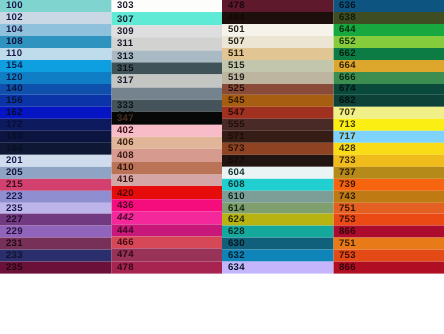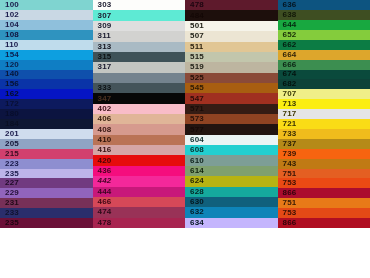--- a/index.html
+++ b/index.html
@@ -208,20 +208,23 @@
       </div>
       <div class="swatch-row" style="background: rgb(138, 74, 56);">
         <span class="swatch-label" style="color: rgb(38, 16, 8);">525</span>
       </div>
       <div class="swatch-row" style="background: rgb(168, 94, 16);">
         <span class="swatch-label" style="color: rgb(46, 26, 4);">545</span>
       </div>
       <div class="swatch-row" style="background: rgb(160, 48, 32);">
         <span class="swatch-label" style="color: rgb(44, 12, 8);">547</span>
       </div>
+      <div class="swatch-row" style="background: rgb(74, 42, 38);">
+        <span class="swatch-label" style="color: rgb(32, 14, 12);">555</span>
+      </div>
       <div class="swatch-row" style="background: rgb(53, 28, 20);">
         <span class="swatch-label" style="color: rgb(26, 12, 8);">571</span>
       </div>
       <div class="swatch-row" style="background: rgb(143, 67, 34);">
         <span class="swatch-label" style="color: rgb(42, 18, 8);">573</span>
       </div>
       <div class="swatch-row" style="background: rgb(34, 20, 16);">
         <span class="swatch-label" style="color: rgb(22, 10, 8);">577</span>
       </div>
       <div class="swatch-row" style="background: rgb(234, 244, 244);">
@@ -279,25 +282,25 @@
       </div>
       <div class="swatch-row" style="background: rgb(13, 66, 56);">
         <span class="swatch-label" style="color: rgb(3, 18, 14);">682</span>
       </div>
       <div class="swatch-row" style="background: rgb(240, 239, 136);">
         <span class="swatch-label" style="color: rgb(58, 58, 8);">707</span>
       </div>
       <div class="swatch-row" style="background: rgb(251, 238, 18);">
         <span class="swatch-label" style="color: rgb(60, 58, 4);">713</span>
       </div>
-      <div class="swatch-row" style="background: #e5e5e5;">
+      <div class="swatch-row" style="background: #7dd3fc;">
         <span class="swatch-label" style="color: rgb(60, 54, 4);">717</span>
       </div>
       <div class="swatch-row" style="background: rgb(250, 220, 22);">
-        <span class="swatch-label" style="color: rgb(60, 52, 4);">721</span>
+        <span class="swatch-label" style="color: rgb(60, 52, 4);">428</span>
       </div>
       <div class="swatch-row" style="background: rgb(240, 188, 28);">
         <span class="swatch-label" style="color: rgb(58, 44, 4);">733</span>
       </div>
       <div class="swatch-row" style="background: rgb(181, 138, 24);">
         <span class="swatch-label" style="color: rgb(44, 32, 4);">737</span>
       </div>
       <div class="swatch-row" style="background: rgb(247, 100, 16);">
         <span class="swatch-label" style="color: rgb(60, 22, 4);">739</span>
       </div>

